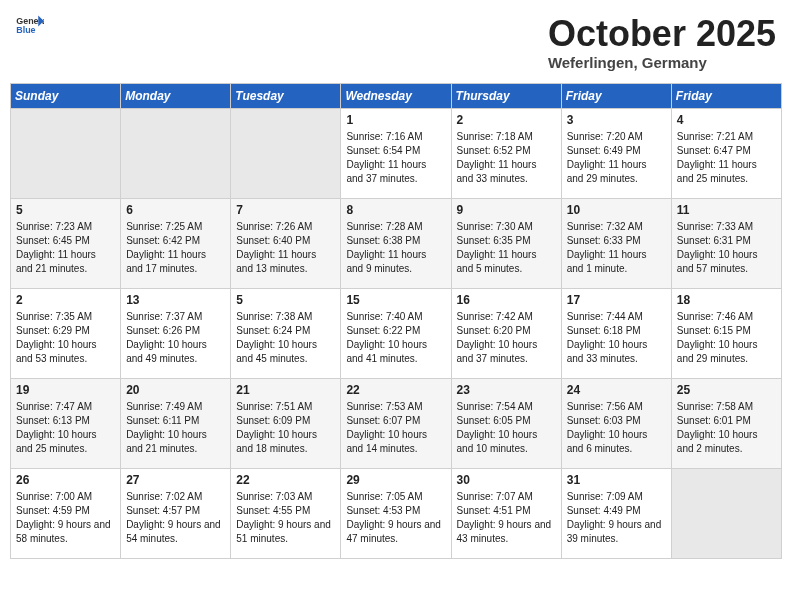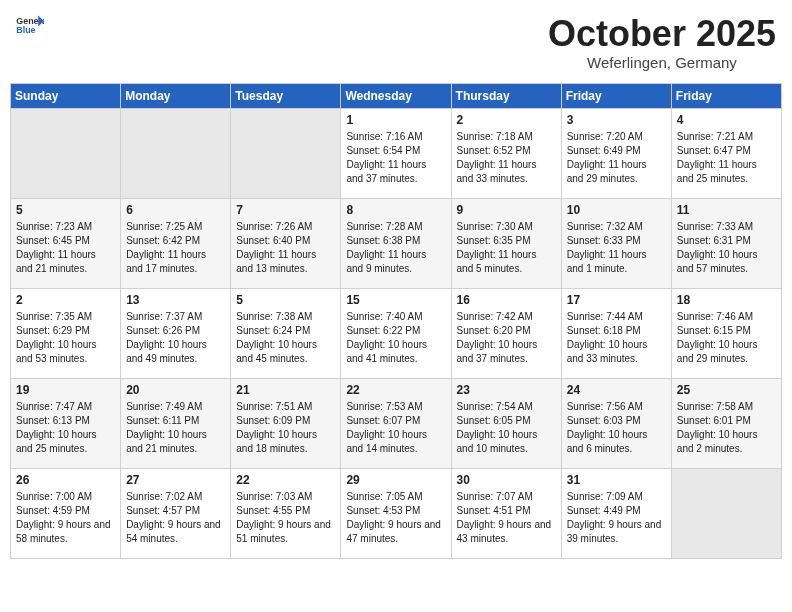--- a/index.html
+++ b/index.html
@@ -20,45 +20,47 @@
     .logo {
       display: flex;
       align-items: center;
       gap: 4px;
     }
     .logo-icon {
       width: 28px;
       height: 22px;
     }
     .title-block {
-      text-align: center;
+      text-align: left;
     }
     .month-title {
       font-size: 36px;
       font-weight: bold;
       color: #222;
       line-height: 1.1;
     }
     .location {
       font-size: 15px;
       color: #444;
+      font-weight: bold;
     }
     table {
       width: 100%;
       border-collapse: collapse;
       table-layout: fixed;
     }
     thead tr th {
       background-color: #2563c0;
       color: #fff;
       font-size: 12px;
       font-weight: bold;
       padding: 5px 4px;
       text-align: left;
       border: 1px solid #ccc;
+      font-style: italic;
     }
     tbody tr td {
       border: 1px solid #d0d0d0;
       vertical-align: top;
       padding: 4px 5px;
       font-size: 10.5px;
       color: #222;
       height: 90px;
     }
     tbody tr:nth-child(even) td {

